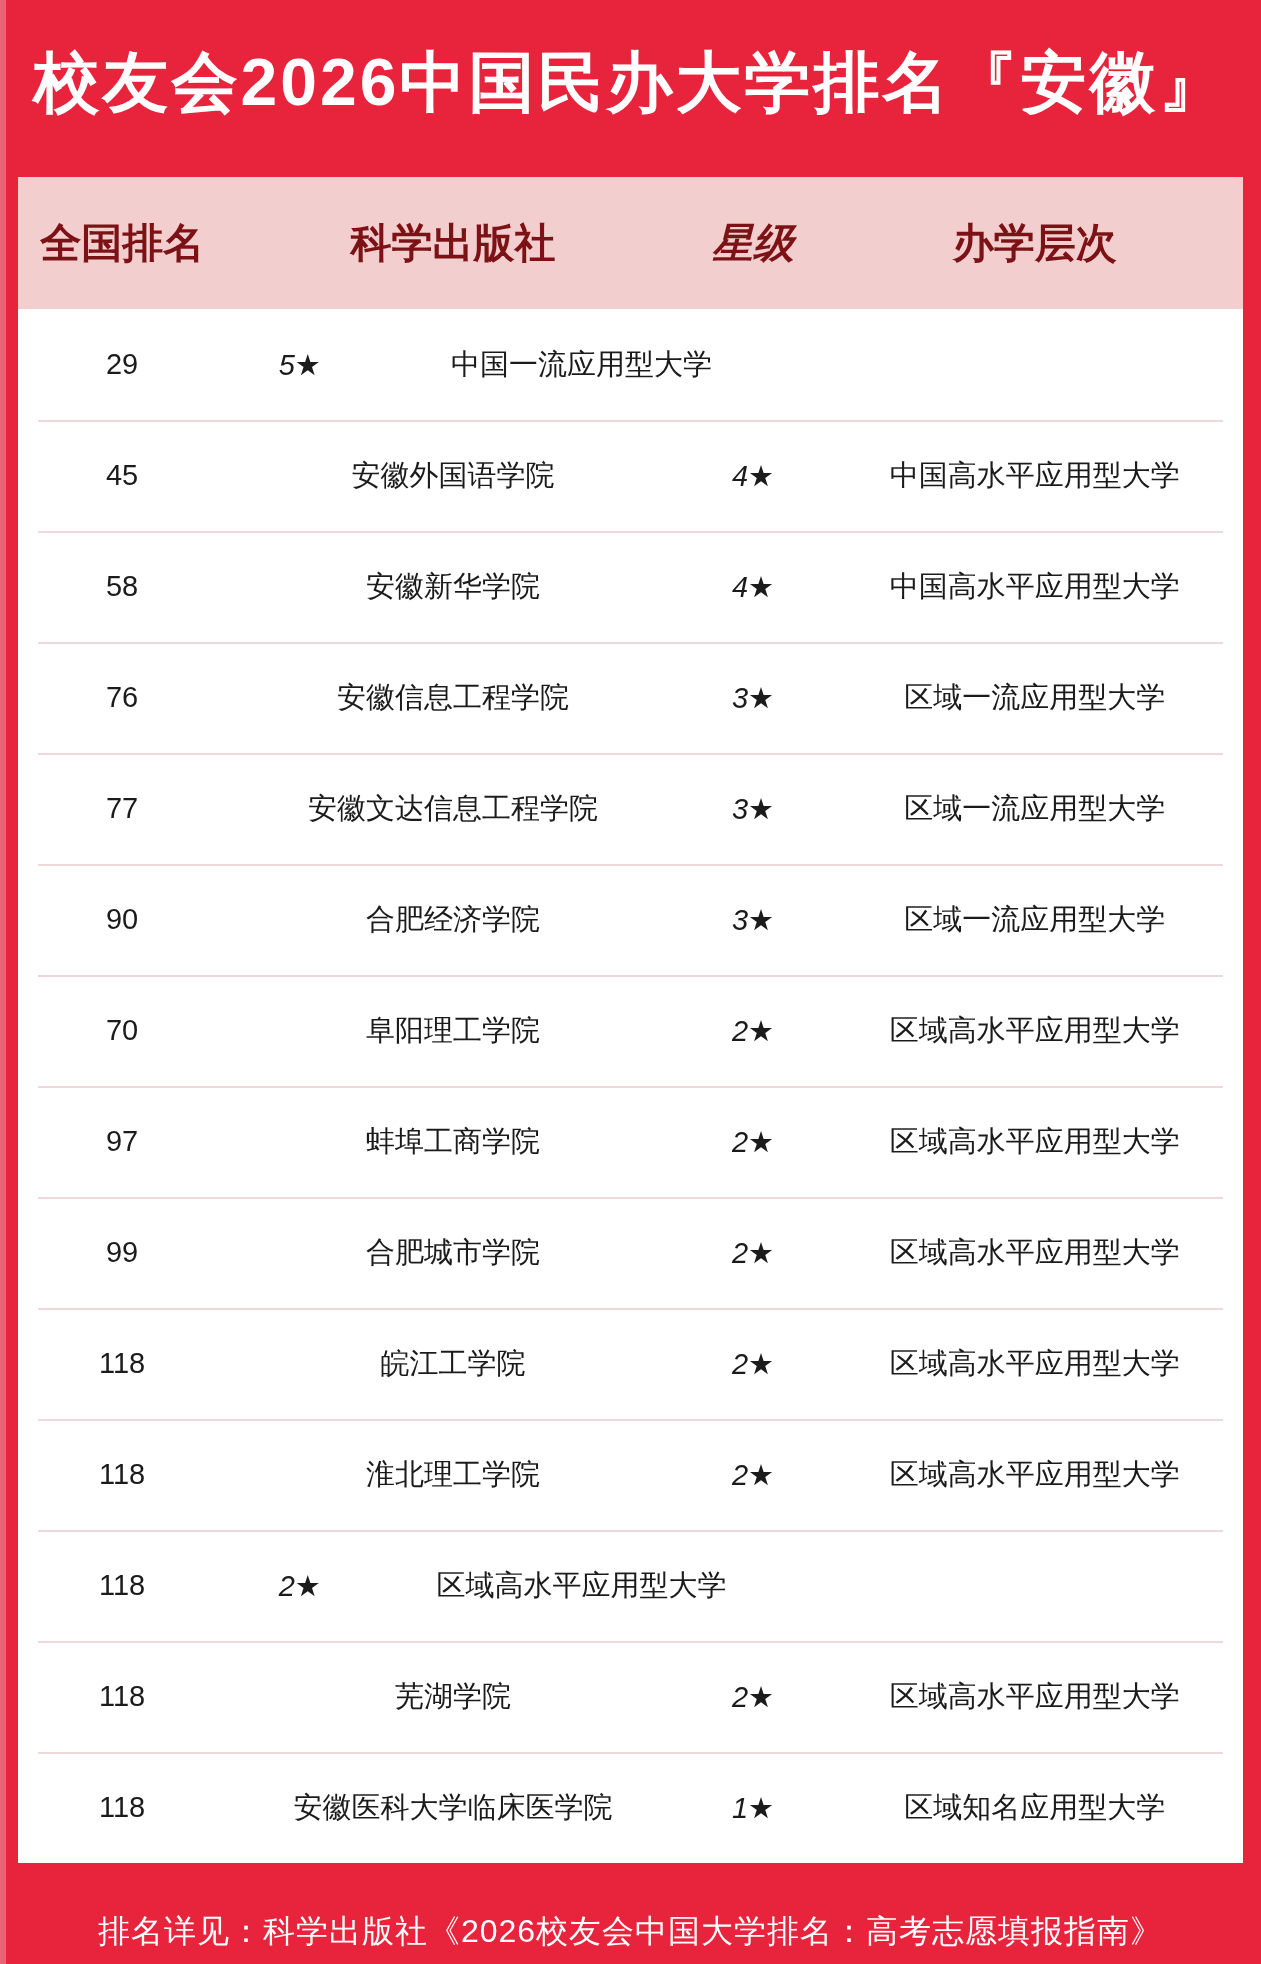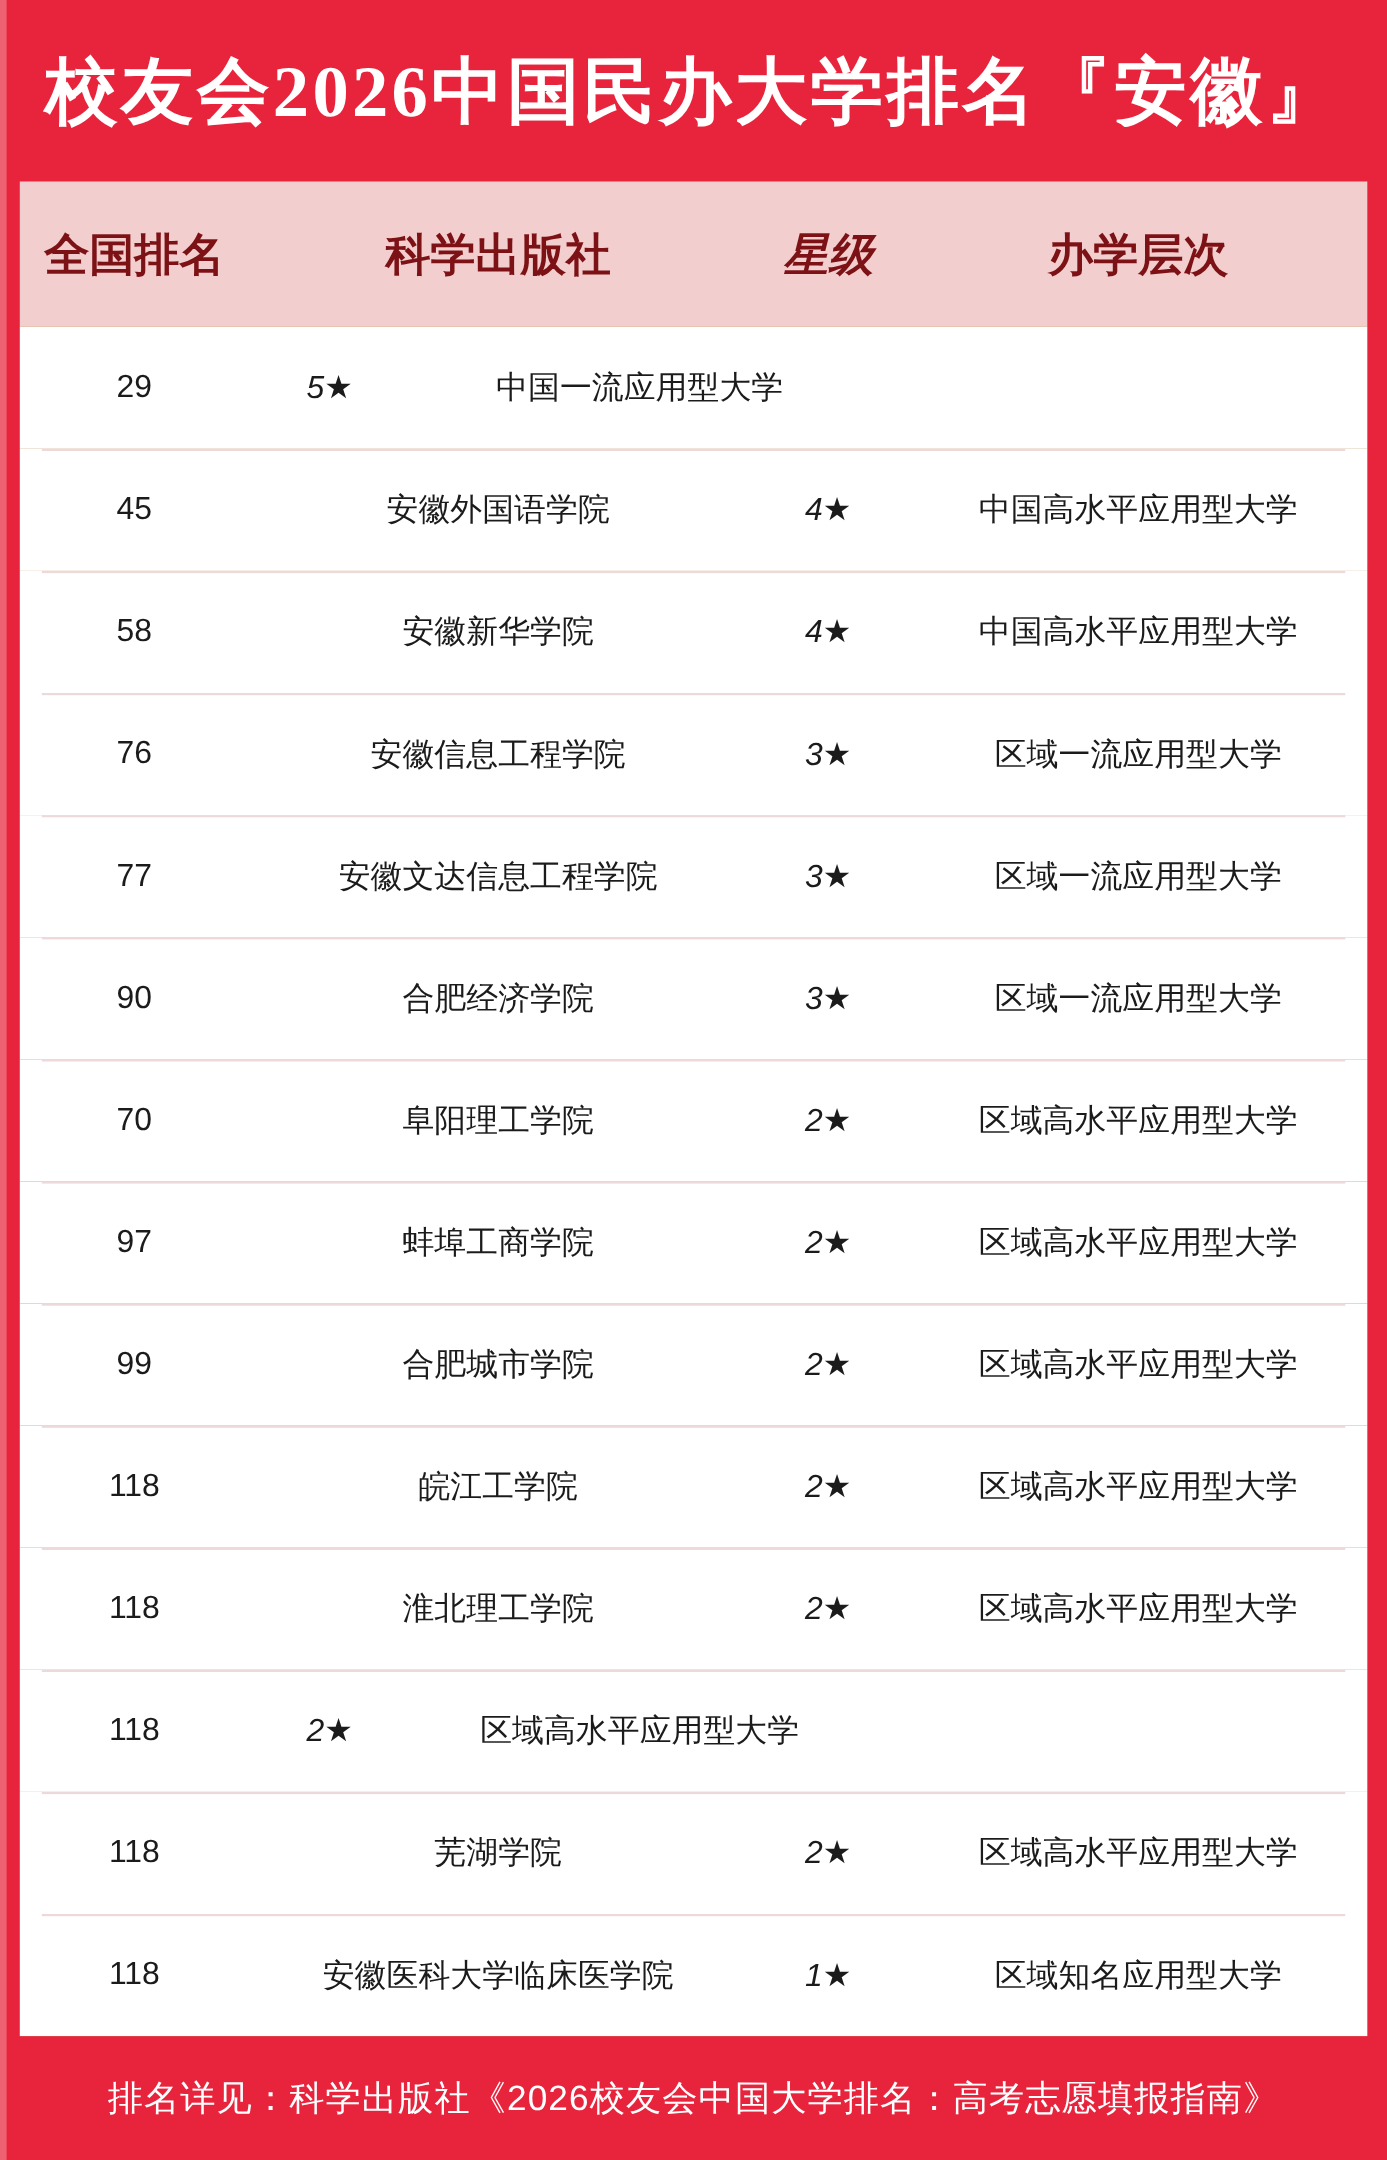--- a/index.html
+++ b/index.html
@@ -18,32 +18,31 @@
     left: 0; top: 0; bottom: 0;
     width: 6px;
     background: rgba(255,255,255,0.28);
     pointer-events: none;
   }
   .title-band {
     height: 165px;
     display: flex;
     align-items: center;
     justify-content: center;
-    font-family: Liberation Serif, serif;
   }
   .page-title {
     color: var(--title-text, #FFFFFF);
     font-size: 66px;
     font-weight: bold;
     letter-spacing: 3px;
     white-space: nowrap;
     text-align: center;
   }
   .card {
-    margin: 0 18px;
+    margin: 12px 18px;
     background: #a16207;
   }
   .header-row {
     background: var(--header-bg, #F2CFCE);
     height: 132px;
     display: flex;
     align-items: center;
   }
   .header-row .cell {
     color: var(--header-text, #7D1216);

